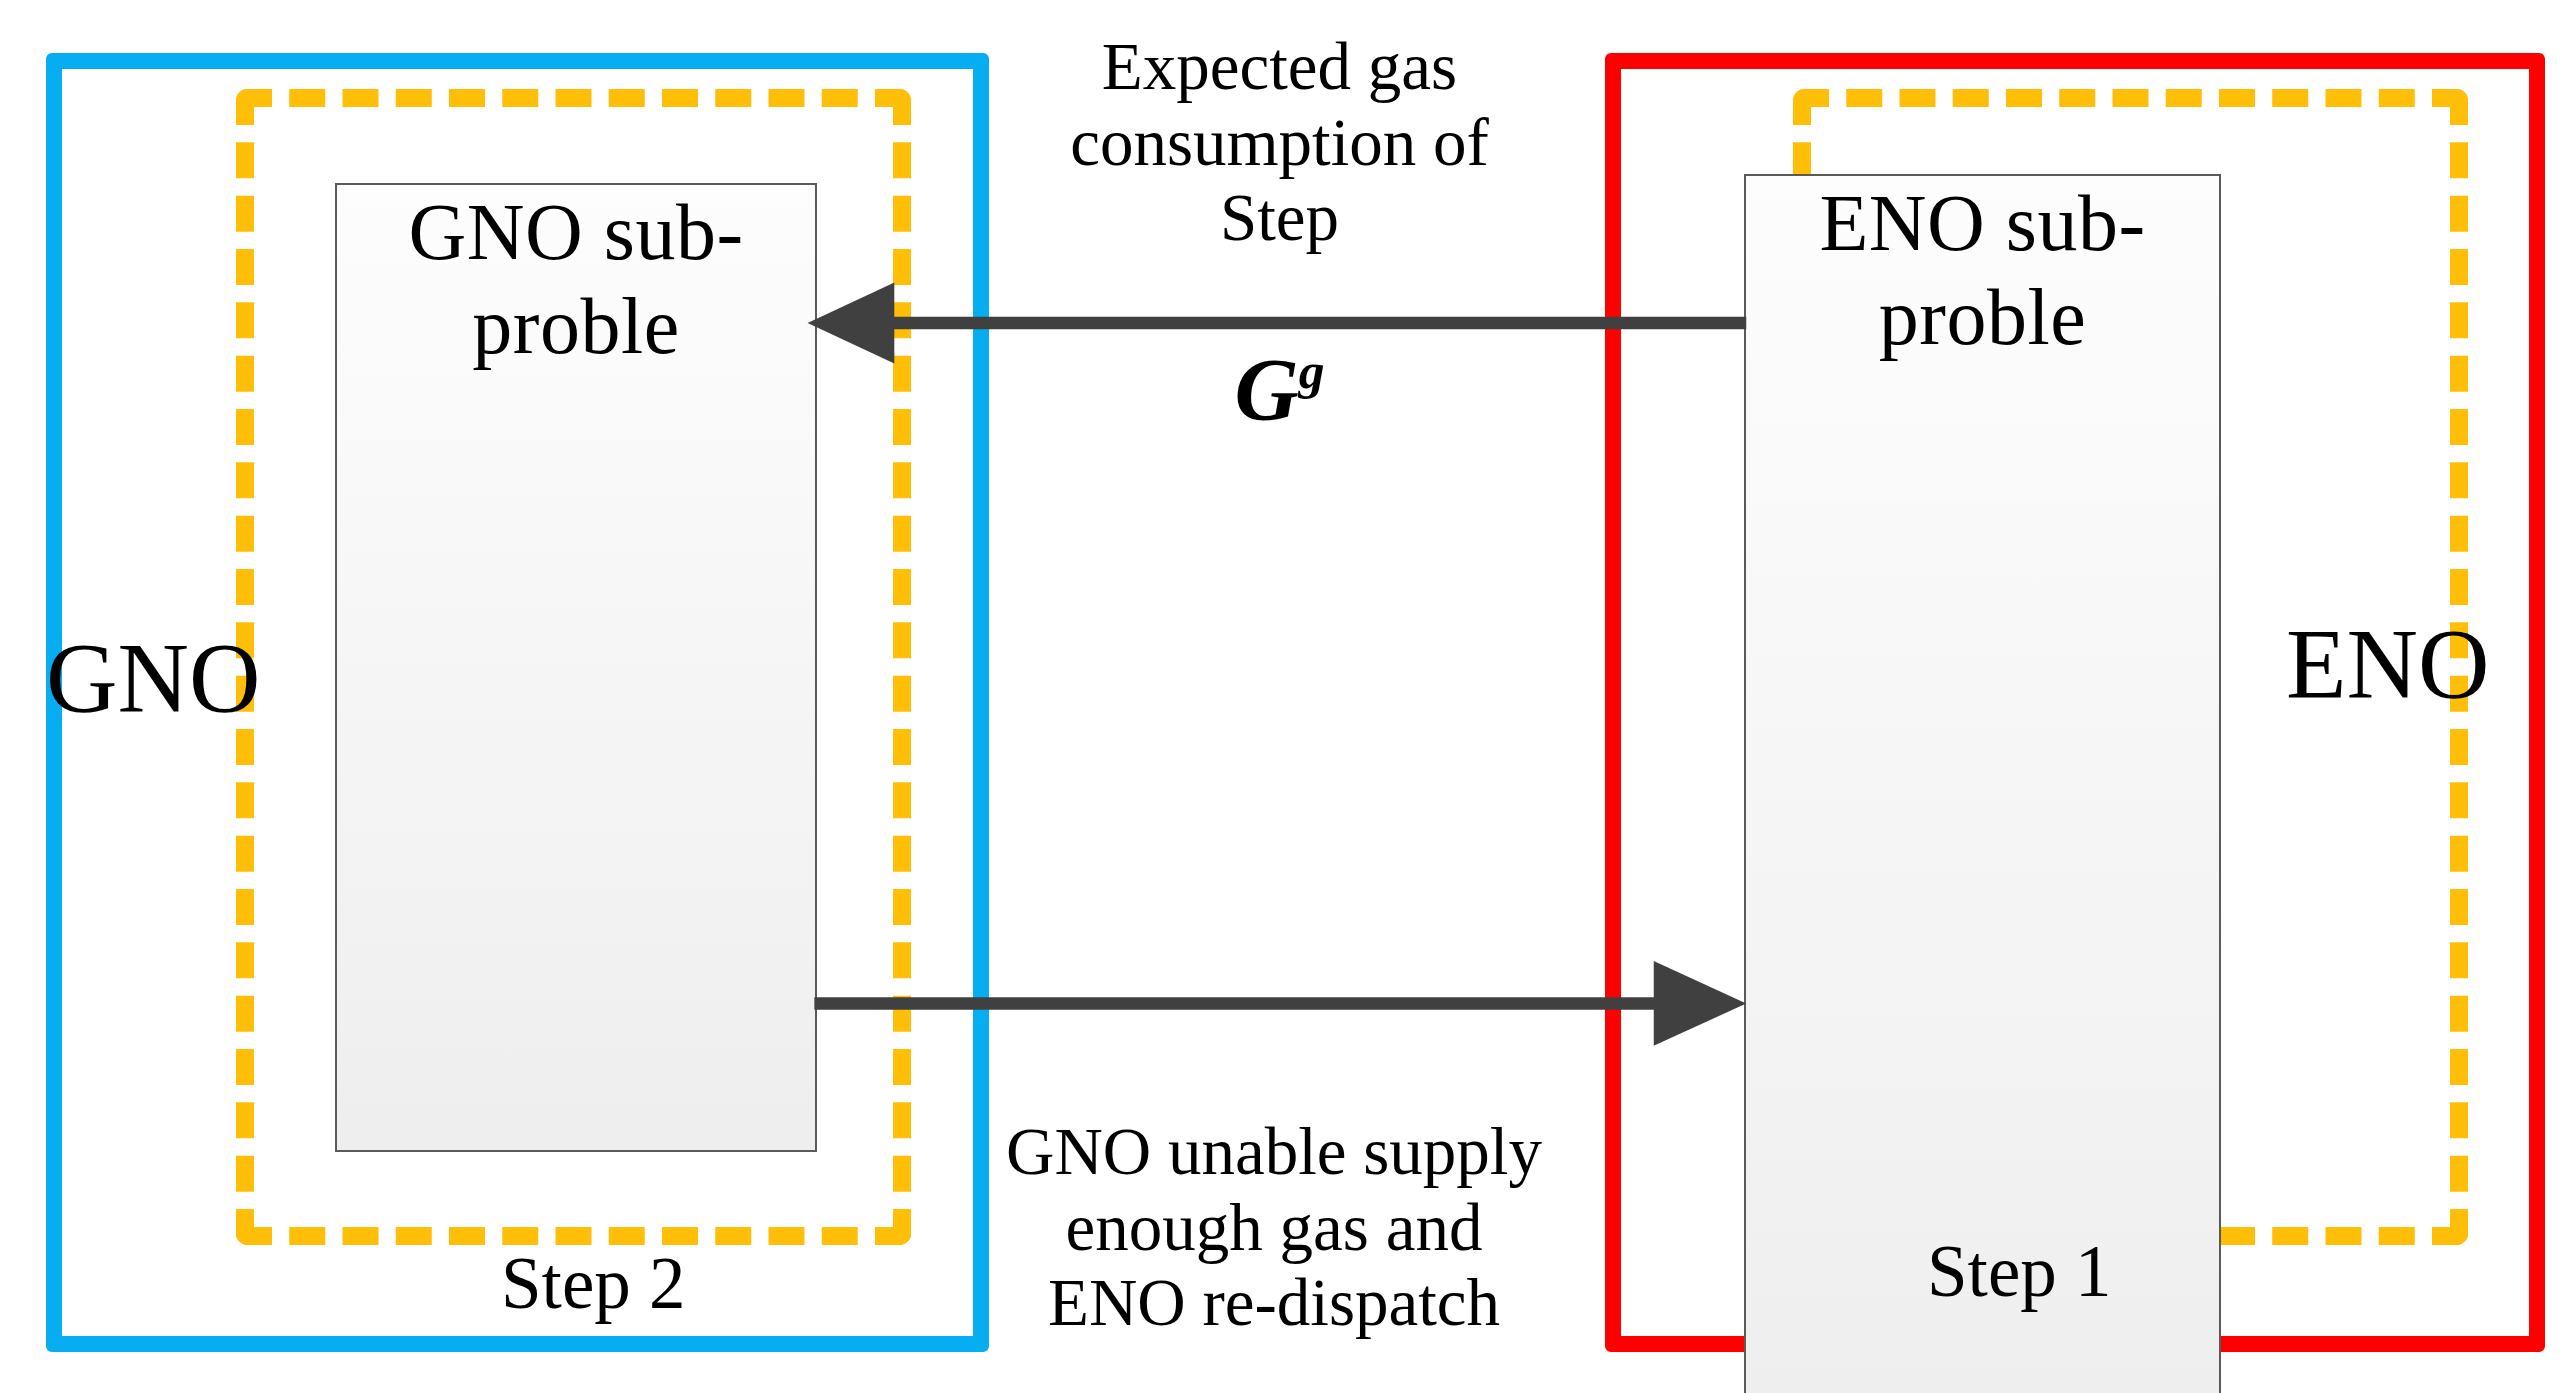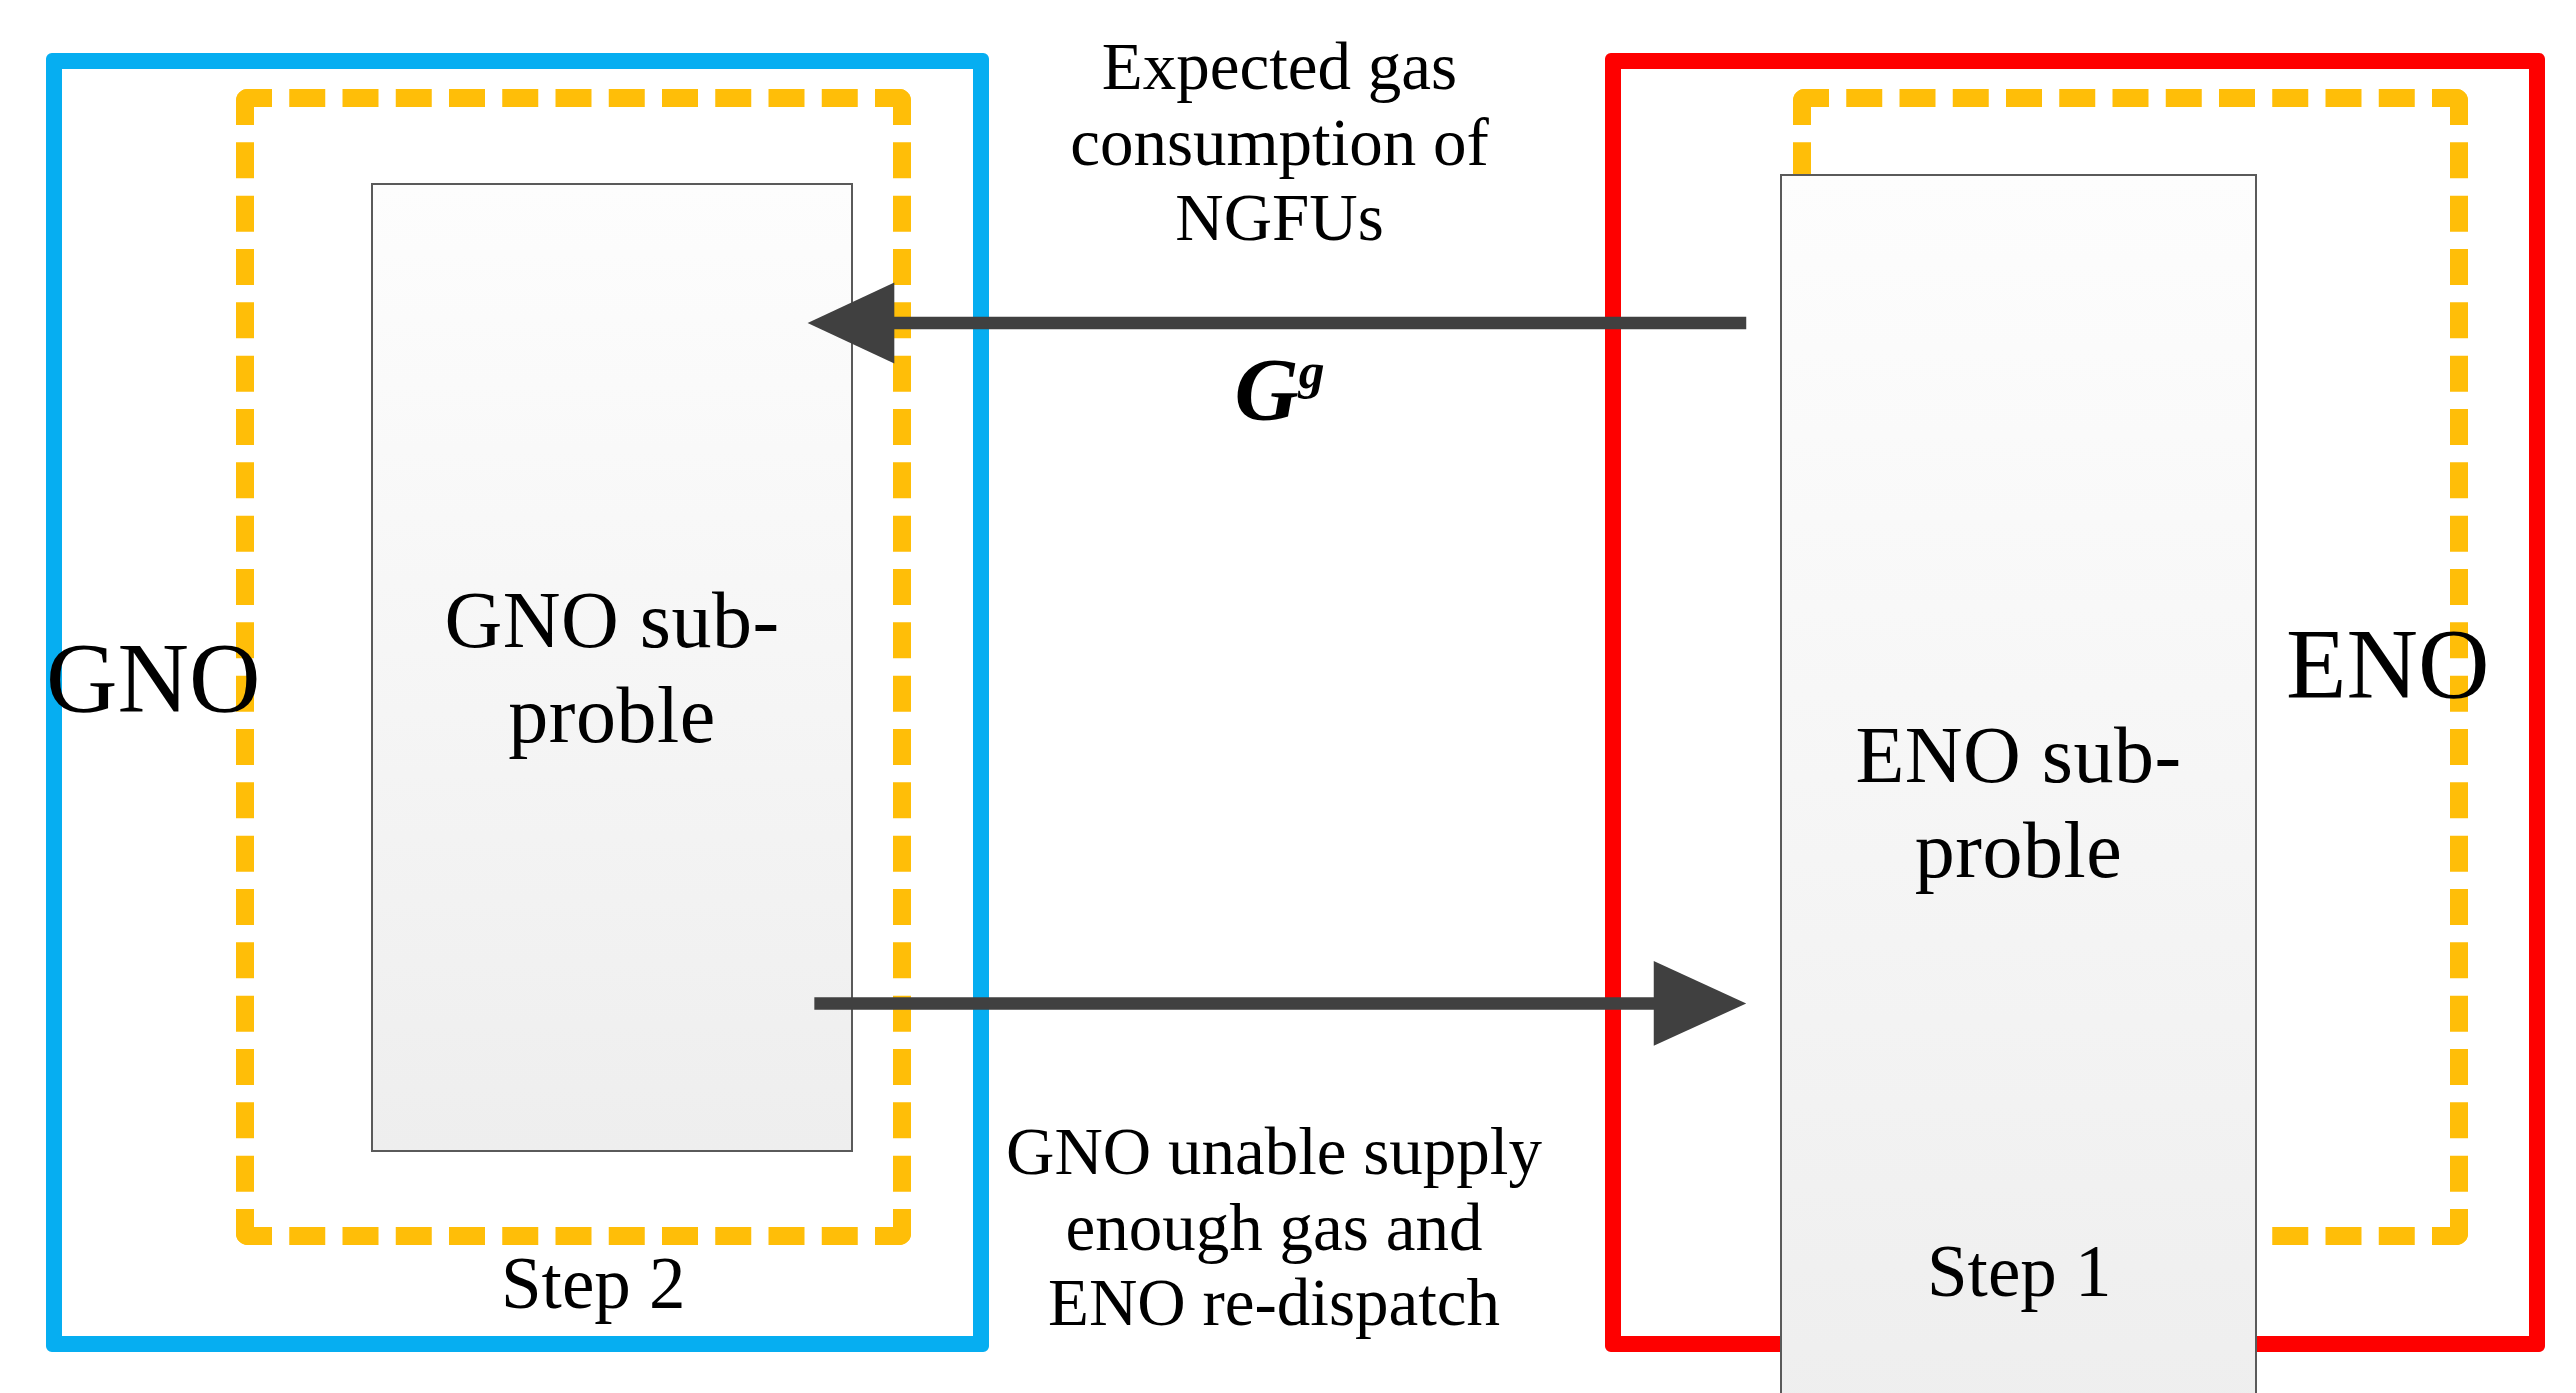--- a/index.html
+++ b/index.html
@@ -53,24 +53,22 @@
     width: 675px; height: 1156px;
   }
 
   
   .subbox {
     position: absolute;
     box-sizing: border-box;
     border: 2.9px solid #5a5a5a;
     background: linear-gradient(180deg, #fdfdfd 0%, #f6f6f6 48%, #eeeeee 100%);
     display: flex;
-    align-items: center;
     justify-content: center;
     text-align: center;
-    margin-left: 36px;
   }
   #gno-subbox {
     left: 335px; top: 183px;
     width: 482px; height: 969px;
   }
   #eno-subbox {
     left: 1744px; top: 174px;
     width: 477px; height: 1257px;
   }
   .subbox-label {
@@ -174,21 +172,21 @@
     </g>
 
     <g>
       <line x1="845" y1="1041" x2="1730" y2="1041" stroke="#404040" stroke-width="13"></line>
       <polygon points="1812,1041 1716,997 1716,1085" fill="#404040"></polygon>
     </g>
   </svg>
 
   <div class="annot" id="annot-top">Expected gas
 consumption of
-NGFUs</div>
+Step</div>
 
   <div class="annot" id="annot-symbol"><span>G</span><span class="sup">g</span></div>
 
   <div class="annot" id="annot-bottom">GNO unable supply
 enough gas and
 ENO re-dispatch</div>
 
 </div>
 
 

